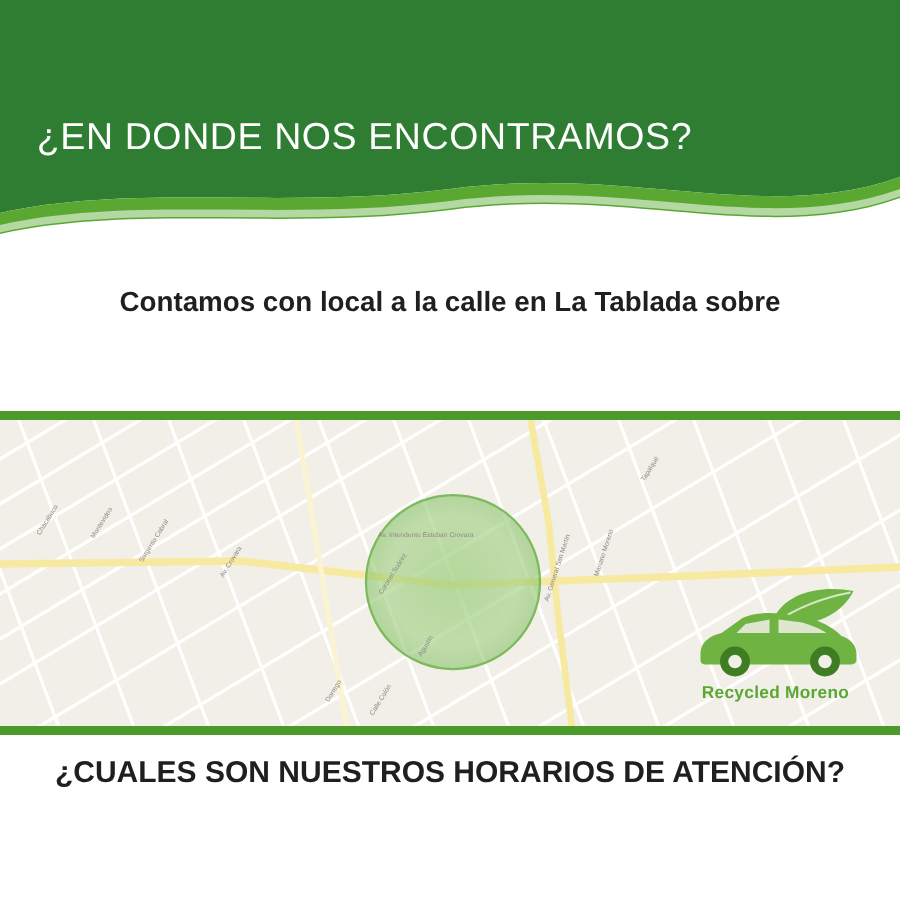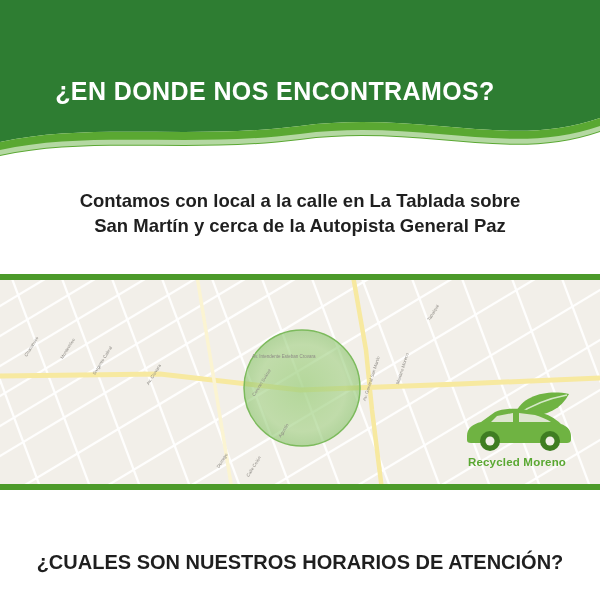--- a/index.html
+++ b/index.html
@@ -36,24 +36,23 @@
     top: 0;
   }
   .header-title {
     position: absolute;
     left: 0;
     top: 76px;
     width: 486px;
     text-align: center;
     color: #ffffff;
     font-size: 25px;
-    font-weight: bold;
+    font-weight: normal;
     letter-spacing: 0.4px;
     line-height: 30px;
-    padding-left: 32px;
   }
 
   
   .location-block {
     position: absolute;
     left: 0;
     top: 188px;
     width: 600px;
     text-align: center;
     color: #1f1f1f;
@@ -123,21 +122,20 @@
   
   .hours-title {
     position: absolute;
     left: 0;
     top: 504px;
     width: 600px;
     text-align: center;
     color: #1f1f1f;
     font-size: 20px;
     font-weight: bold;
-    margin-top: 47px;
   }
   .hours-lines {
     position: absolute;
     left: 0;
     top: 541px;
     width: 600px;
     text-align: center;
     color: #1f1f1f;
     font-size: 18.5px;
     font-weight: bold;
@@ -159,21 +157,20 @@
 
       <path d="M0,142 C90,122 190,140 300,126 C420,110 510,150 600,118 L600,132 C510,164 420,124 300,140 C190,154 90,136 0,156 Z" fill="#5aa832"></path>
 
       <path d="M0,150 C90,130 190,148 300,134 C420,118 510,158 600,126 L600,131 C510,163 420,123 300,139 C190,153 90,135 0,155 Z" fill="#ffffff" opacity="0.55"></path>
     </svg>
     <div class="header-title">¿EN DONDE NOS ENCONTRAMOS?</div>
   </div>
 
   <div class="location-block">
     <span class="line">Contamos con local a la calle en La Tablada sobre</span>
-    <span class="line">San Martín y cerca de la Autopista General Paz</span>
   </div>
 
   <div class="rule rule-top"></div>
 
   <div class="map">
     <svg width="600" height="204" viewBox="0 0 600 204">
       <defs>
         <radialGradient id="hl" cx="50%" cy="50%" r="50%">
           <stop offset="0%" stop-color="#9fcf80" stop-opacity="0.75"></stop>
           <stop offset="75%" stop-color="#9fcf80" stop-opacity="0.6"></stop>

